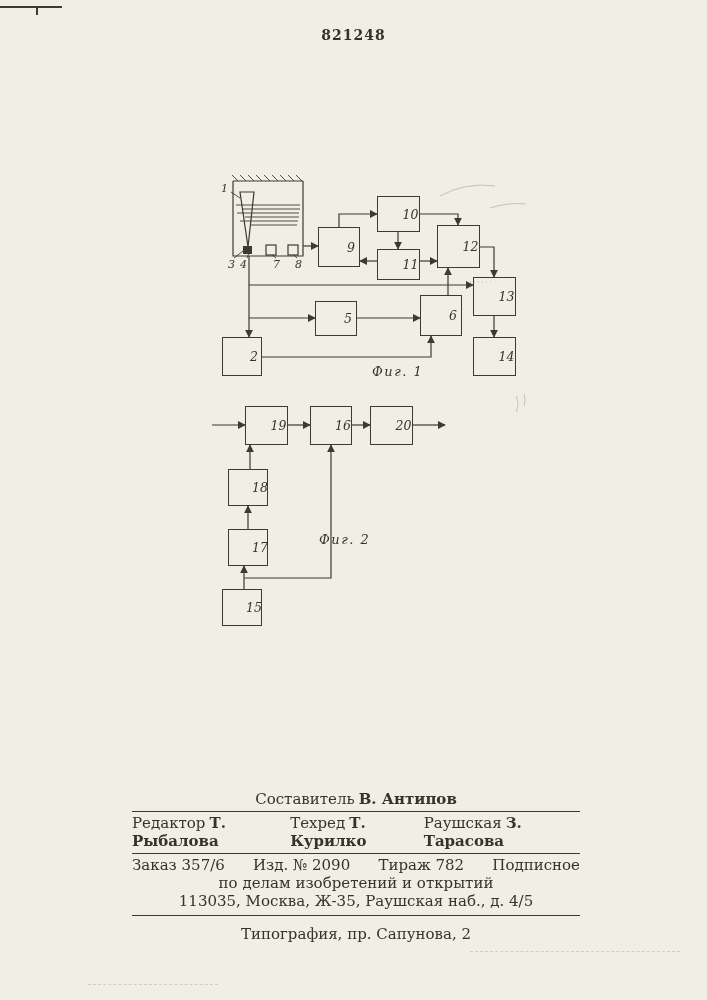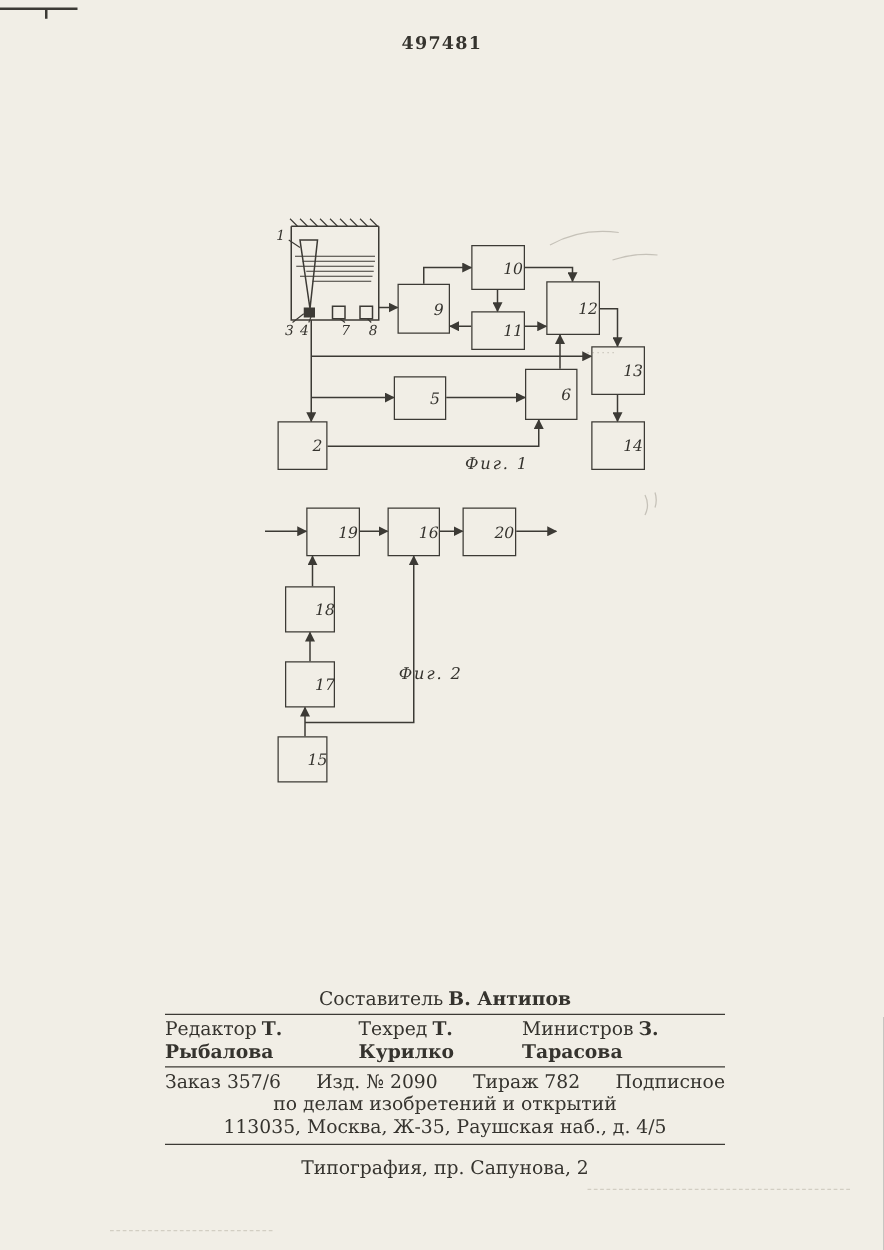--- a/index.html
+++ b/index.html
@@ -42,21 +42,21 @@
 </head>
 <body>
 
 <div class="page">
 
   <div class="artifact" style="left:0;top:6px;width:62px;height:2px;"></div>
   <div class="artifact" style="left:36px;top:8px;width:2px;height:7px;"></div>
   <div class="smudge" style="left:88px;top:984px;width:130px;"></div>
   <div class="smudge" style="left:470px;top:951px;width:210px;"></div>
 
-  <div class="patent-number">497481</div>
+  <div class="patent-number">821248</div>
 
   <svg class="overlay" width="707" height="1000" viewBox="0 0 707 1000">
     <defs>
       <marker id="arr" viewBox="0 0 10 10" refX="9" refY="5" markerWidth="8" markerHeight="8" orient="auto" markerUnits="userSpaceOnUse">
         <path d="M0,0 L10,5 L0,10 z" fill="#3c3a35"></path>
       </marker>
     </defs>
 
     <g>
       <path class="ln" d="M233,181 L233,256 L303,256 L303,181"></path>
@@ -133,21 +133,21 @@
   <div class="caption" style="left:319px;top:532px;">Фиг. 2</div>
 
   <div class="footer">
     <div class="f-center">
       <span>Составитель</span><span class="f-name">В. Антипов</span>
     </div>
     <div class="rule"></div>
     <div class="f-row">
       <span><span>Редактор</span><span class="f-name">Т. Рыбалова</span></span>
       <span><span>Техред</span><span class="f-name">Т. Курилко</span></span>
-      <span><span>Министров</span><span class="f-name">З. Тарасова</span></span>
+      <span><span>Раушская</span><span class="f-name">З. Тарасова</span></span>
     </div>
     <div class="rule"></div>
     <div class="f-row">
       <span>Заказ 357/6</span>
       <span>Изд. № 2090</span>
       <span>Тираж 782</span>
       <span>Подписное</span>
     </div>
     <div class="org">по делам изобретений и открытий</div>
     <div class="org">113035, Москва, Ж-35, Раушская наб., д. 4/5</div>

